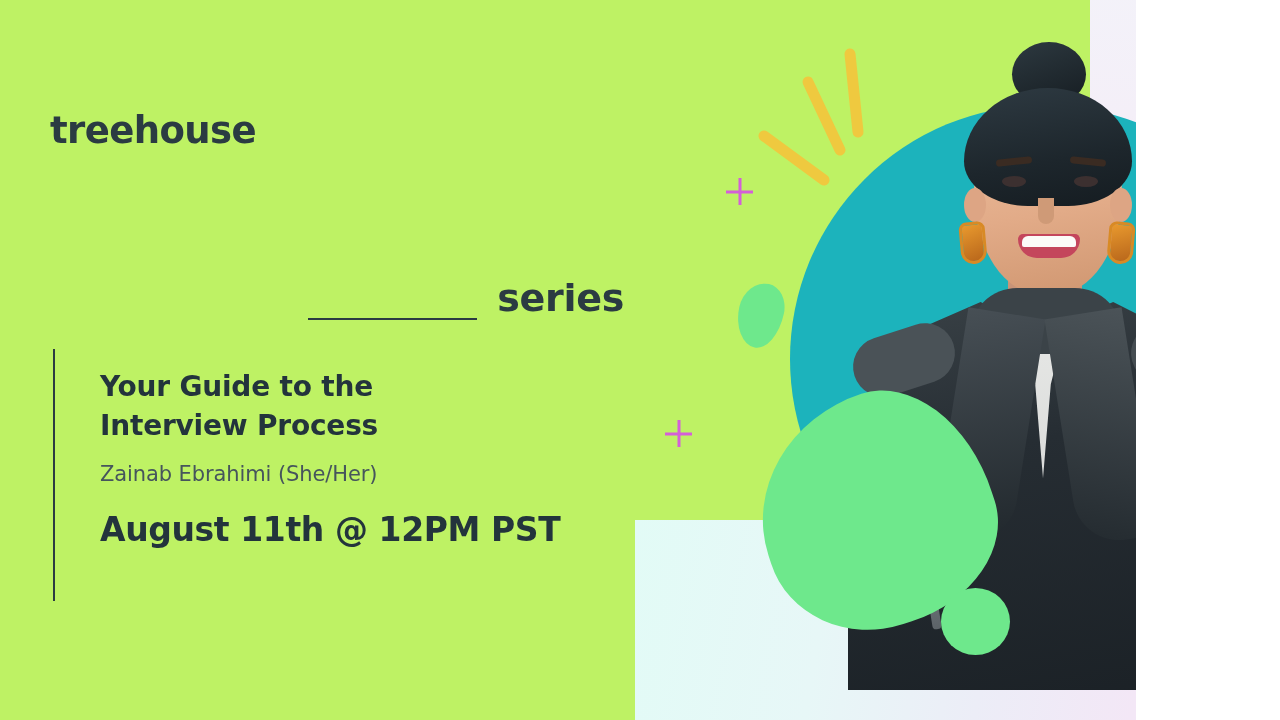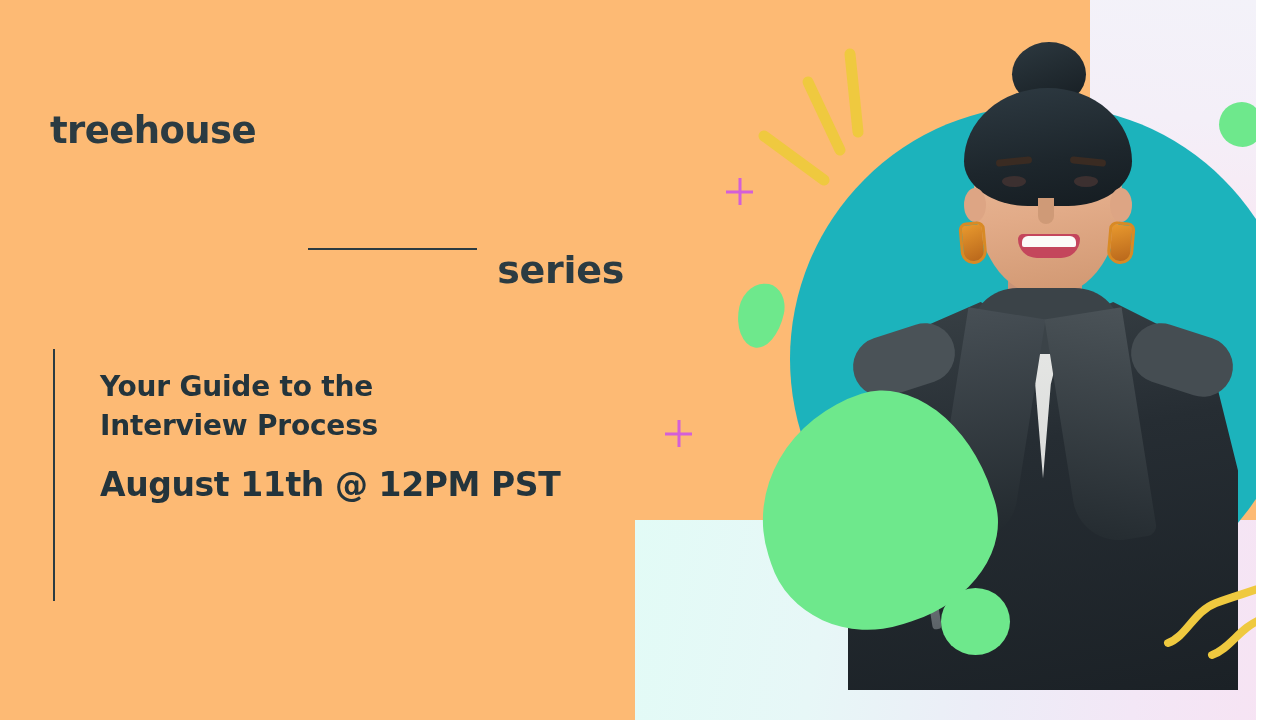--- a/index.html
+++ b/index.html
@@ -4,22 +4,22 @@
 <style>
   * { margin:0; padding:0; box-sizing:border-box; }
   html,body{ background:#ffffff; }
   body{
     width:1280px; height:720px;
     font-family:"DejaVu Sans", sans-serif;
     overflow:hidden; position:relative;
   }
   .stage{
     position:absolute; inset:0;
-    width:1256px; height:720px;
-    background:#fdba74;
+    width:1136px; height:720px;
+    background:#bef264;
     overflow:hidden;
   }
 
   
   .grad-bottom{
     position:absolute; left:635px; top:520px; width:645px; height:200px;
     background:linear-gradient(100deg,#e2fbf6 0%,#e7f7f7 30%,#ecedf7 55%,#f3e7f6 78%,#f7e3f3 100%);
   }
   .grad-topright{
     position:absolute; left:1090px; top:0px; width:190px; height:300px;
@@ -182,22 +182,22 @@
   }
   .headline-outline{
     position:absolute; left:42px; top:164px;
     font-size:78px; font-weight:400; letter-spacing:0.5px;
     color:transparent;
     -webkit-text-stroke:2px #2b3b42;
     font-family:"DejaVu Sans", sans-serif;
     white-space:nowrap;
   }
   .series-row{
-    position:absolute; left:308px; top:248px; width:316px; height:52px;
-    display:flex; align-items:flex-start; gap:20px;
+    position:absolute; left:308px; top:268px; width:316px; height:52px;
+    display:flex; align-items:flex-end; gap:20px;
   }
   .series-rule{ flex:1 1 auto; height:2px; background:#2b3b42; }
   .series-word{
     font-size:38px; font-weight:600; color:#2b3b42; letter-spacing:-0.3px;
     font-family:"DejaVu Sans", sans-serif; white-space:nowrap;
   }
 
   .vrule{
     position:absolute; left:53px; top:349px; width:2px; height:252px;
     background:#2b3b42;
@@ -300,16 +300,17 @@
   <div class="series-row">
     <span class="series-rule"></span>
     <span class="series-word">series</span>
   </div>
 
   <div class="vrule"></div>
 
   <div class="info">
     <div class="info-title">Your Guide to the
 Interview Process</div>
+    <div class="info-speaker">Zainab Ebrahimi (She/Her)</div>
     <div class="info-date">August 11th @ 12PM PST</div>
   </div>
 
 </div>
 
 </body></html>

